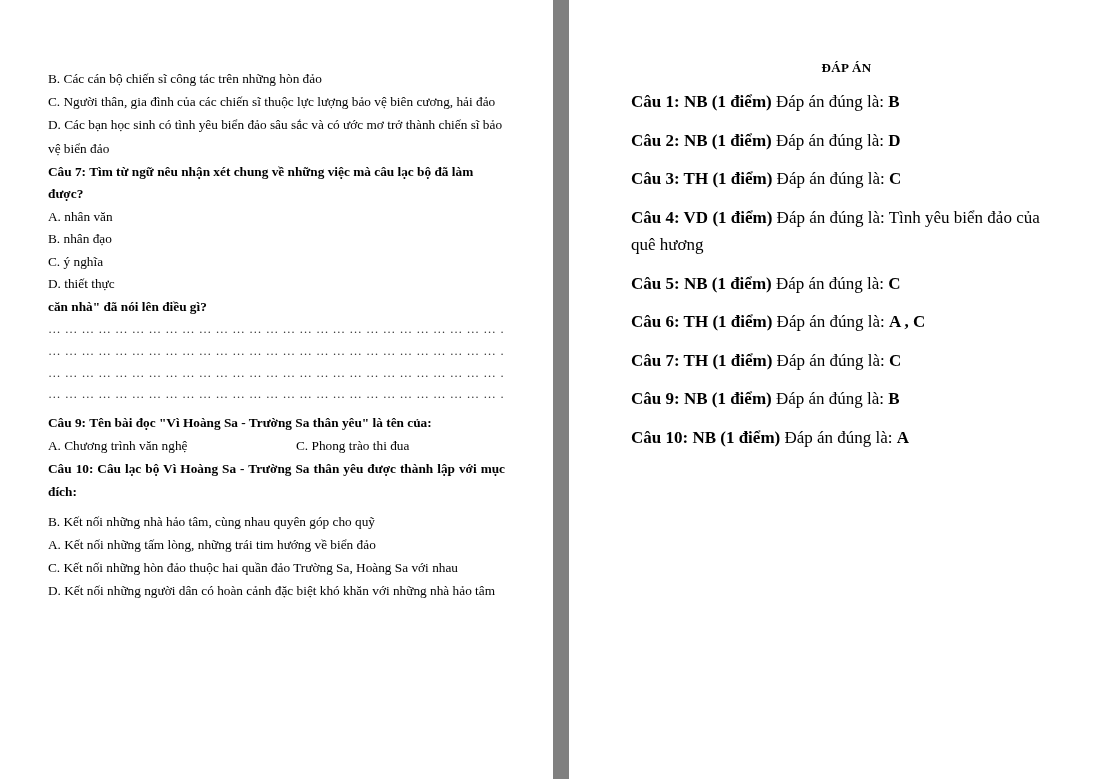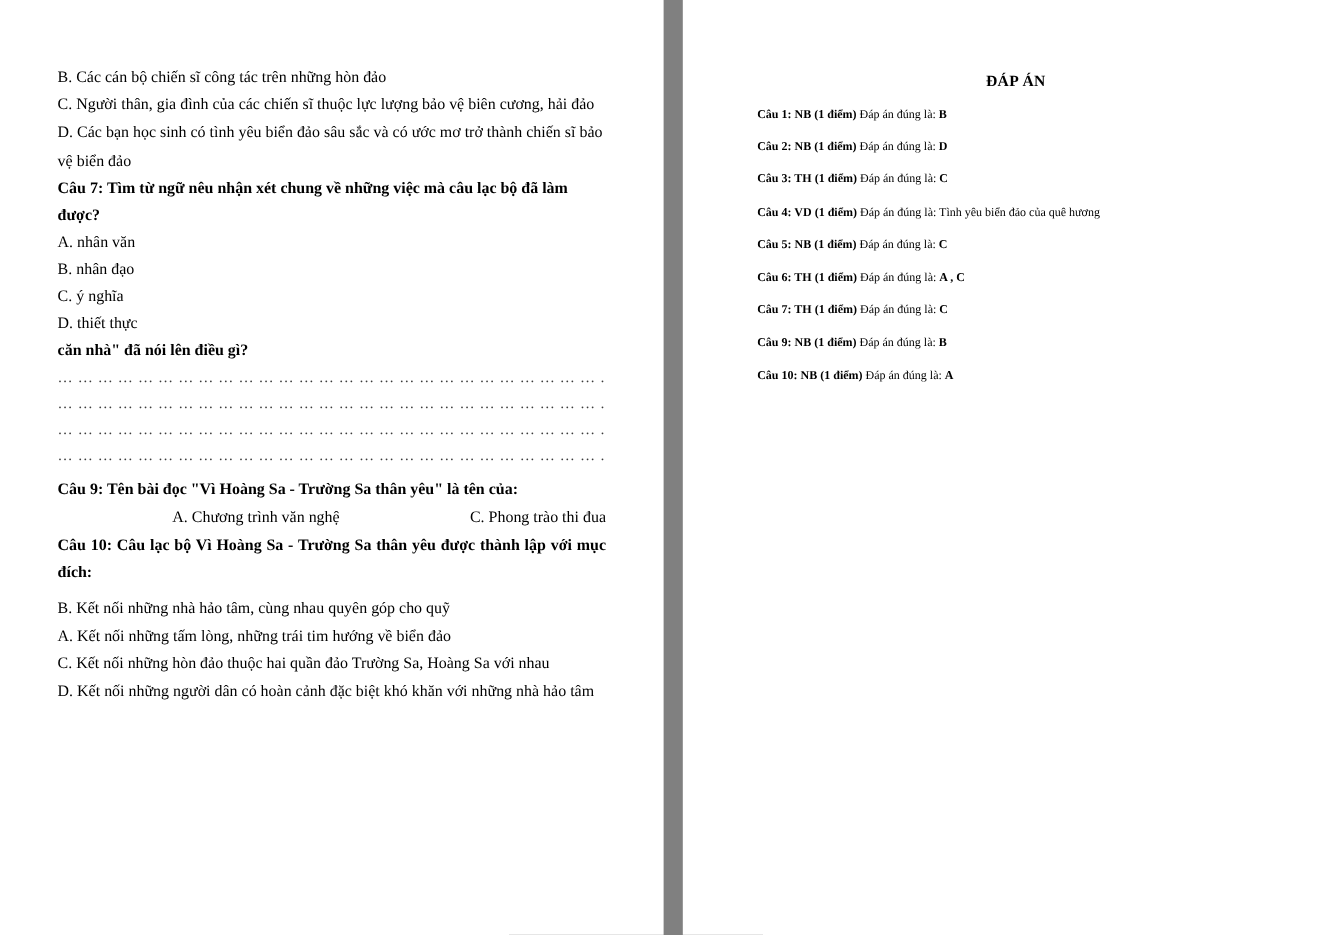--- a/index.html
+++ b/index.html
@@ -21,21 +21,21 @@
     background: #808080;
   }
   .page {
     background: #ffffff;
     position: relative;
     height: 779px;
     box-sizing: border-box;
   }
   .page-left {
     width: 553px;
-    padding: 53px 48px 0 48px;
+    padding: 68px 48px 0 48px;
   }
   .gutter {
     width: 16px;
     background: #808080;
   }
   .page-right {
     width: 549px;
     padding: 60px 56px 0 62px;
   }
   .doc-text {
@@ -57,21 +57,20 @@
   }
   .opts-row .opt {
     white-space: nowrap;
   }
   .opt-a { width: 128px; }
   .opt-b { width: 118px; }
   .opt-c { width: 110px; }
   .two-col {
     display: flex;
     margin: 0 0 1px 0;
-    justify-content: flex-end;
   }
   .two-col .col1 { width: 248px; }
   .dots {
     letter-spacing: 0.5px;
     color: #3b3b3b;
     font-size: 12.6px;
     line-height: 1.72;
     margin: 0;
     white-space: nowrap;
     overflow: hidden;
@@ -81,21 +80,21 @@
     text-align-last: justify;
   }
   .ans-title {
     text-align: center;
     font-weight: bold;
     font-size: 13px;
     margin: 0 0 12px 0;
     letter-spacing: 0.3px;
   }
   .ans-item {
-    font-size: 10px;
+    font-size: 17px;
     line-height: 1.62;
     margin: 0 0 11px 0;
     color: #000;
   }
   .ans-item .lead {
     font-weight: bold;
   }
   .ans-item .val {
     font-weight: bold;
   }

